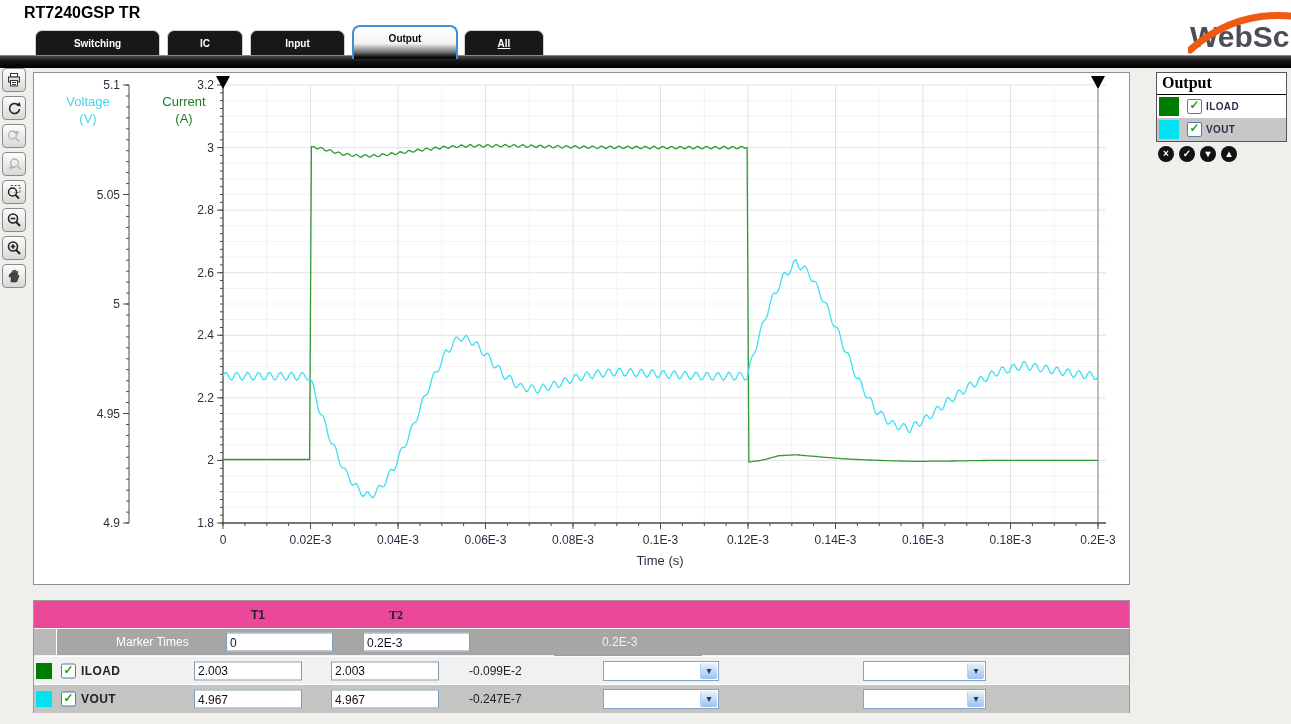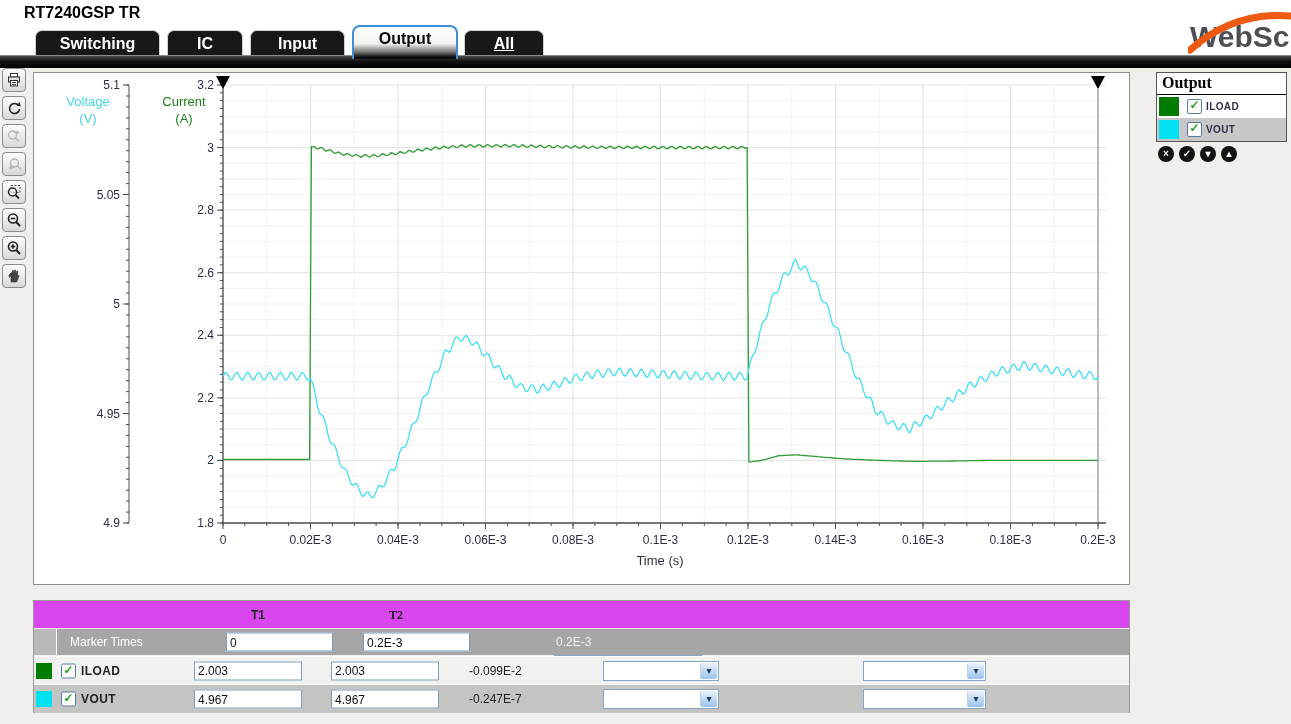--- a/index.html
+++ b/index.html
@@ -3,21 +3,21 @@
 <meta charset="utf-8">
 <style>
   html,body{margin:0;padding:0;}
   body{font-family:"Liberation Sans",sans-serif;}
   #stage{position:relative;width:1291px;height:724px;background:#f0efec;overflow:hidden;}
 
   
   #header{position:absolute;left:0;top:0;width:100%;height:67px;background:#fff;}
   #strip{position:absolute;left:0;top:55px;width:100%;height:12px;background:linear-gradient(180deg,#4a4a4a 0%,#111 45%,#000 100%);border-top:1px solid #8a8a8a;z-index:1;}
   #title{position:absolute;left:8px;top:4px;font-size:16px;font-weight:bold;color:#000;margin-left:16px;}
-  .tab{position:absolute;top:30px;height:25px;line-height:25px;text-align:center;background:#181818;color:#fff;font-size:16px;font-weight:bold;border:1px solid #cfcfcf;border-bottom:none;border-radius:7px 7px 0 0;z-index:2;box-sizing:border-box;cursor:pointer;}
+  .tab{position:absolute;top:30px;height:25px;line-height:25px;text-align:center;background:#181818;color:#fff;font-size:10px;font-weight:bold;border:1px solid #cfcfcf;border-bottom:none;border-radius:7px 7px 0 0;z-index:2;box-sizing:border-box;cursor:pointer;}
   .tab.active{top:25px;height:34px;line-height:24px;border:2px solid #3f8fd6;border-bottom:none;border-radius:8px 8px 0 0;background:linear-gradient(180deg,#ffffff 0%,#f2f2f2 52%,#6a6a6a 80%,#0a0a0a 94%);color:#0a0a0a;z-index:3;}
   #logo{position:absolute;right:0;top:4px;width:103px;height:50px;overflow:hidden;}
   #logo .word{position:absolute;left:2px;top:16px;font-size:30px;font-weight:bold;color:#4d4d55;letter-spacing:0px;white-space:nowrap;}
   #logo svg{position:absolute;left:0;top:0;}
 
   
   #toolbar{position:absolute;left:2px;top:68px;width:26px;z-index:4;}
   .tbtn{width:24px;height:24px;margin-bottom:4px;background:linear-gradient(180deg,#fdfdfd,#d9d8d5);border:1px solid #8a8a8a;border-radius:4px;box-sizing:border-box;display:flex;align-items:center;justify-content:center;cursor:pointer;}
   .tbtn svg{display:block;}
 
@@ -31,32 +31,32 @@
   .lrow.sel{background:#c7c7c7;}
   .swatch{width:20px;height:19px;margin:2px;flex:none;}
   .cb{width:13px;height:13px;background:#fff;border:1px solid #5b7aa0;border-radius:2px;font-size:12px;line-height:11px;font-weight:bold;color:#1ca21c;text-align:center;margin:0 4px 0 6px;flex:none;cursor:pointer;}
   .lrow .lbl{font-size:10px;color:#2f2f4a;font-weight:bold;letter-spacing:.4px;}
   #legend-btns{position:absolute;left:1158px;top:146px;display:flex;gap:5px;}
   .cbtn{width:16px;height:16px;border-radius:50%;background:#121212;color:#fff;font-size:10px;font-weight:bold;text-align:center;line-height:16px;cursor:pointer;}
 
   
   #mtable{position:absolute;left:33px;top:600px;width:1097px;height:113px;background:#f1f1f0;border:1px solid #999;box-sizing:border-box;}
   .trow{position:absolute;left:0;width:100%;box-sizing:border-box;}
-  #row-head{top:0;height:27px;background:#d946ef;}
+  #row-head{top:0;height:27px;background:#ec4899;}
   #row-marker{top:27px;height:27px;background:#a6a6a6;border-top:1px solid #fff;}
   #row-iload{top:55px;height:28px;background:#f1f1ef;border-top:1px solid #fff;}
   #row-vout{top:83px;height:29px;background:#c4c4c3;border-top:1px solid #fff;}
   .trow .cell{position:absolute;font-size:12px;color:#222;top:50%;transform:translateY(-50%);}
   .trow input{position:absolute;height:19px;box-sizing:border-box;border:1px solid #7f9db9;background:#fff;font-size:12px;font-family:"Liberation Sans",sans-serif;color:#111;padding:0 3px;top:50%;transform:translateY(-50%);}
   .sel-box{position:absolute;height:20px;background:#fff;border:1px solid #86a4c6;box-sizing:border-box;top:50%;transform:translateY(-50%);cursor:pointer;}
   .sel-box .val{position:absolute;left:4px;top:2px;font-size:12px;color:#222;}
   .sel-box .arrow{position:absolute;right:1px;top:1px;bottom:1px;width:16px;background:linear-gradient(180deg,#e9f2fd,#9cc2ef);border-left:1px solid #b9cfee;color:#1f3b63;font-size:10px;text-align:center;line-height:16px;border-radius:2px;}
   .mspacer{position:absolute;left:0;top:0;bottom:0;width:22px;background:#b9b9b9;border-right:1px solid #fff;}
   .rowlbl{font-weight:bold;}
-  #row-marker .cell{color:#fff;}
+  #row-marker .cell{color:#fff;margin-left:46px;}
   .tswatch{position:absolute;left:2px;top:50%;transform:translateY(-50%);width:16px;height:16px;}
   .trow .cb{position:absolute;margin:0;top:50%;transform:translateY(-50%);}
   .caplbl{font-size:10px;font-weight:bold;color:#2f2f4a;letter-spacing:.4px;}
 </style>
 </head>
 <body>
 
 <div id="stage">
 
   <div id="header">

